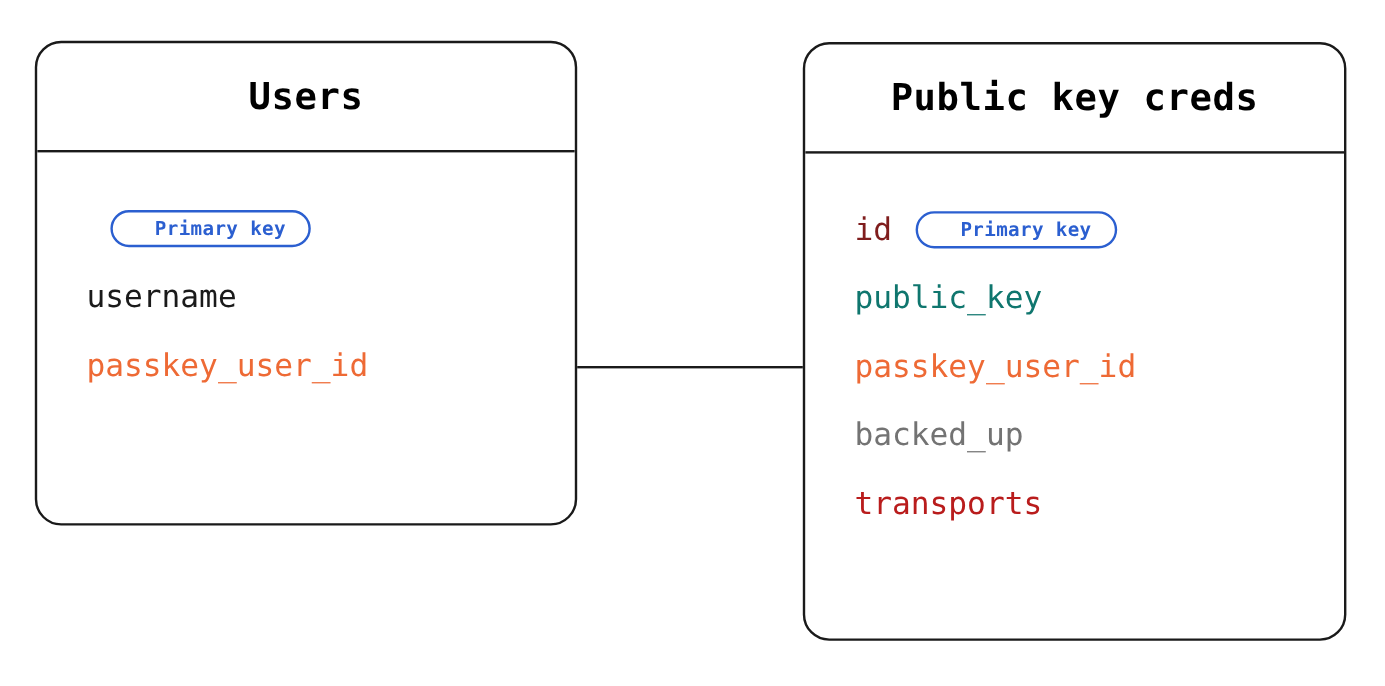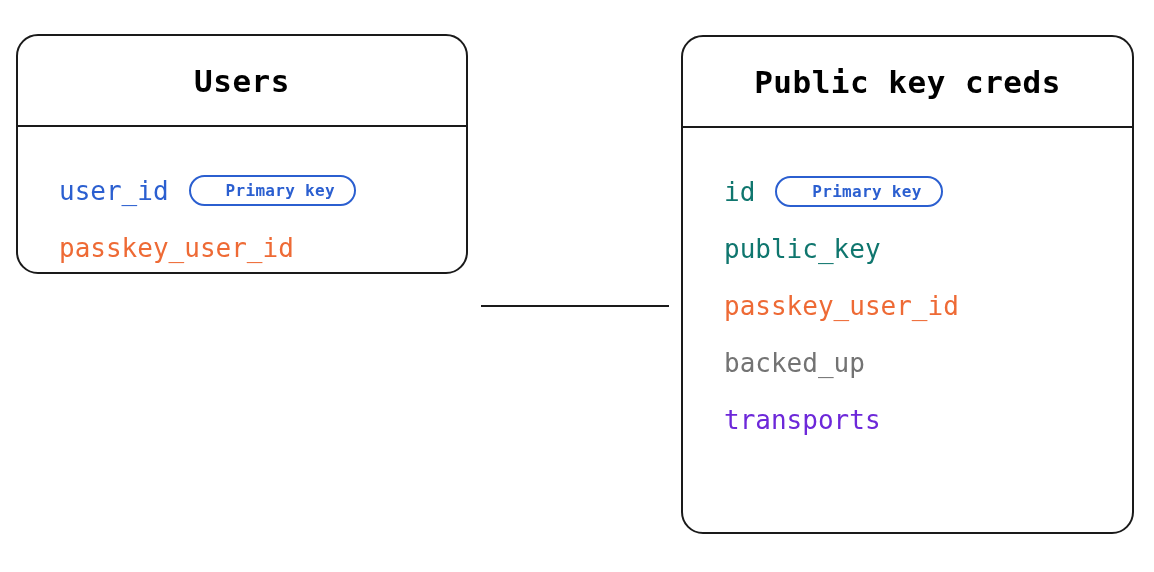--- a/index.html
+++ b/index.html
@@ -101,54 +101,56 @@
     color: #2b5fd0;
     white-space: nowrap;
     padding-left: 16px;
   }
 </style>
 </head>
 <body>
 
 <div id="canvas">
     <div class="connector" style="left: 481px; top: 305px; width: 188px; background: rgb(26, 26, 26);"></div>
-    <div class="entity" style="left: 16px; top: 34px; width: 452px; height: 240px; border-color: rgb(26, 26, 26);">
+    <div class="entity" style="left: 29px; top: 34px; width: 452px; height: 404px; border-color: rgb(26, 26, 26);">
       <div class="entity-header" style="border-bottom-color: rgb(26, 26, 26);">
         <div class="entity-title">Users</div>
       </div>
       <div class="entity-body">
         <div class="field-row">
-          <span class="field-name pk" style="color: rgb(43, 95, 208);">user_id</span>
           <span class="pk-badge" style="border-color: rgb(43, 95, 208);">
             <span class="pk-badge-text" style="color: rgb(43, 95, 208);">Primary key</span>
           </span>
+        </div>
+        <div class="field-row">
+          <span class="field-name plain" style="color: rgb(26, 26, 26);">username</span>
         </div>
         <div class="field-row">
           <span class="field-name fk" style="color: rgb(238, 106, 53);">passkey_user_id</span>
         </div>
       </div>
     </div>
-    <div class="entity" style="left: 669px; top: 35px; width: 453px; height: 499px; border-color: rgb(26, 26, 26); margin-left: 12px;">
+    <div class="entity" style="left: 669px; top: 35px; width: 453px; height: 499px; border-color: rgb(26, 26, 26);">
       <div class="entity-header" style="border-bottom-color: rgb(26, 26, 26);">
         <div class="entity-title">Public key creds</div>
       </div>
       <div class="entity-body">
         <div class="field-row">
-          <span class="field-name pk" style="color: #0f766e;">id</span>
+          <span class="field-name pk" style="color: #7f1d1d;">id</span>
           <span class="pk-badge" style="border-color: rgb(43, 95, 208);">
             <span class="pk-badge-text" style="color: rgb(43, 95, 208);">Primary key</span>
           </span>
         </div>
         <div class="field-row">
           <span class="field-name plain" style="color: #0f766e;">public_key</span>
         </div>
         <div class="field-row">
           <span class="field-name fk" style="color: rgb(238, 106, 53);">passkey_user_id</span>
         </div>
         <div class="field-row">
           <span class="field-name plain" style="color: #737373;">backed_up</span>
         </div>
         <div class="field-row">
-          <span class="field-name plain" style="color: #6d28d9;">transports</span>
+          <span class="field-name plain" style="color: #b91c1c;">transports</span>
         </div>
       </div>
     </div>
   </div>
 
 </body></html>

